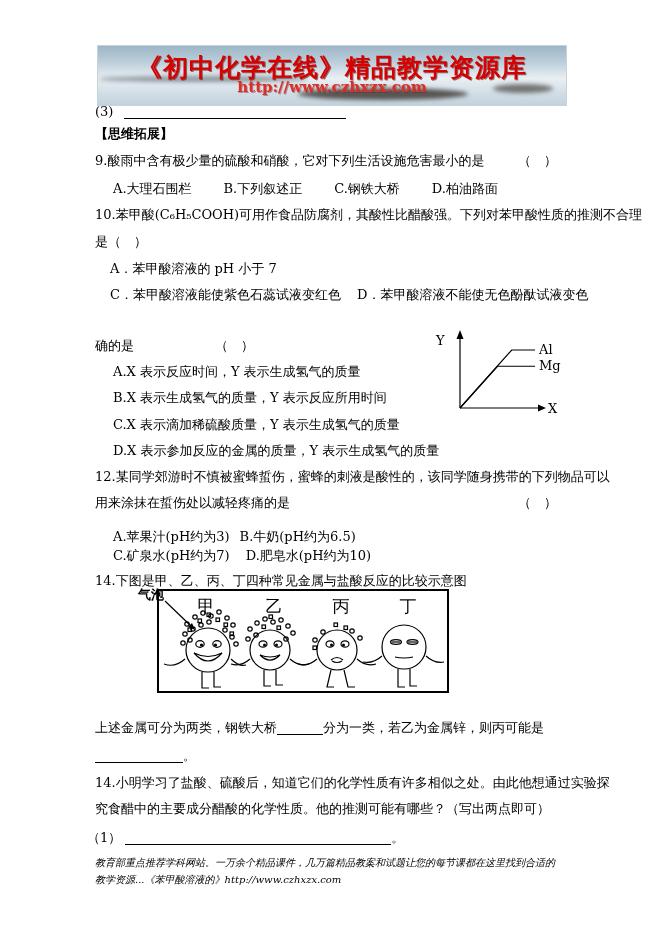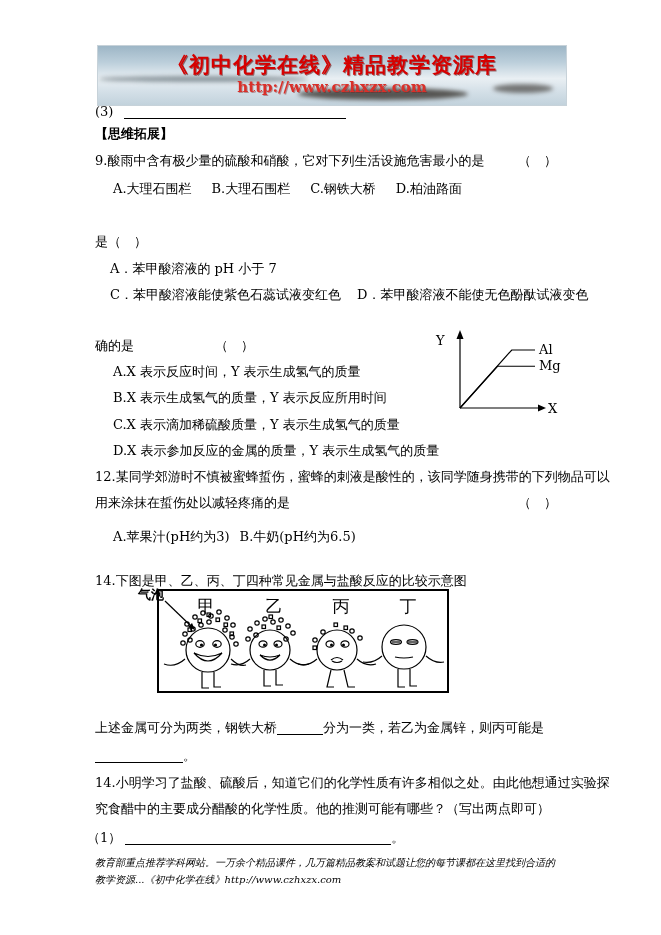--- a/index.html
+++ b/index.html
@@ -3,33 +3,33 @@
 <meta charset="utf-8">
 <style>
   html,body{margin:0;padding:0;background:#ffffff;}
   .page{position:relative;width:661px;height:935px;background:#fff;overflow:hidden;
         font-family:"DejaVu Serif","Liberation Serif",serif;color:#000;}
   .line{position:absolute;white-space:nowrap;font-size:13px;line-height:15px;}
   .bold{font-weight:bold;}
   .blank{display:inline-block;border-bottom:1px solid #000;height:1em;vertical-align:-3px;}
   .opt-gap{display:inline-block;width:10px;}
   .opt-gap2{display:inline-block;width:16px;}
-  .optrow{display:flex;column-gap:20px;}
+  .optrow{display:flex;column-gap:32px;}
   
   .banner{position:absolute;left:97px;top:45px;width:468px;height:59px;overflow:hidden;
           border:1px solid #c7d2d9;
           background:linear-gradient(to bottom,#9db6c6 0%,#bccfdb 28%,#e9eff3 55%,#d3dfe7 78%,#c2d2dc 100%);}
   .banner .shore{position:absolute;left:0;top:30px;width:45%;height:6px;
           background:rgba(62,78,88,.55);filter:blur(2px);border-radius:50%;}
   .banner .blob1{position:absolute;left:200px;top:42px;width:170px;height:12px;
           background:rgba(45,40,34,.75);filter:blur(2px);border-radius:50%;}
   .banner .blob2{position:absolute;left:395px;top:38px;width:60px;height:9px;
           background:rgba(50,45,40,.6);filter:blur(2px);border-radius:50%;}
   .banner .btitle{position:absolute;left:0;right:0;top:5px;text-align:center;
-          font-weight:bold;font-size:21px;letter-spacing:1px;color:#d60000;
+          font-weight:bold;font-size:25px;letter-spacing:1px;color:#d60000;
           text-shadow:1px 1px 0 rgba(90,10,10,.55);}
   .banner .burl{position:absolute;left:0;right:0;top:32px;text-align:center;
           font-weight:bold;font-size:15px;color:#d9302a;
           text-shadow:1px 1px 0 rgba(120,20,20,.4);}
   
   svg{position:absolute;overflow:visible;}
   svg text{font-family:"DejaVu Serif","Liberation Serif",serif;fill:#000;}
   .chart-axis-label{font-size:13px;}
   .chart-label{font-size:13px;}
   .metal-label{font-size:17px;}
@@ -56,25 +56,26 @@
     <span>(3)</span>
     <span class="blank" style="width:222px;margin-left:6px;"></span>
   </div>
 
   <div class="line bold" style="left:95px;top:126px;">【思维拓展】</div>
 
   <div class="line" style="left:95px;top:153px;">9.酸雨中含有极少量的硫酸和硝酸，它对下列生活设施危害最小的是</div>
   <div class="line" style="left:518px;top:153px;">（　）</div>
   <div class="line optrow" style="left:113px;top:181px;">
     <span>A.大理石围栏</span>
-    <span>B.大理石围栏</span>
+    <span>B.下列叙述正</span>
     <span>C.钢铁大桥</span>
     <span>D.柏油路面</span>
   </div>
 
+  <div class="line" style="left:95px;top:207px;">10.苯甲酸(C₆H₅COOH)可用作食品防腐剂，其酸性比醋酸强。下列对苯甲酸性质的推测不合理</div>
   <div class="line" style="left:95px;top:234px;">是（　）</div>
   <div class="line" style="left:110px;top:261px;">A．苯甲酸溶液的 pH 小于 7</div>
   <div class="line" style="left:110px;top:287px;">C．苯甲酸溶液能使紫色石蕊试液变红色</div>
   <div class="line" style="left:357px;top:287px;">D．苯甲酸溶液不能使无色酚酞试液变色</div>
 
   <div class="line" style="left:95px;top:338px;">确的是</div>
   <div class="line" style="left:215px;top:338px;">（　）</div>
 
   <svg id="reaction-chart" style="left:430px;top:328px;" width="132" height="94" viewBox="0 0 132 94">
     <text x="6" y="17" class="chart-axis-label">Y</text>
@@ -94,20 +95,23 @@
   <div class="line" style="left:113px;top:364px;">A.X 表示反应时间，Y 表示生成氢气的质量</div>
   <div class="line" style="left:113px;top:390px;">B.X 表示生成氢气的质量，Y 表示反应所用时间</div>
   <div class="line" style="left:113px;top:417px;">C.X 表示滴加稀硫酸质量，Y 表示生成氢气的质量</div>
   <div class="line" style="left:113px;top:443px;">D.X 表示参加反应的金属的质量，Y 表示生成氢气的质量</div>
 
   <div class="line" style="left:95px;top:469px;">12.某同学郊游时不慎被蜜蜂蜇伤，蜜蜂的刺液是酸性的，该同学随身携带的下列物品可以</div>
   <div class="line" style="left:95px;top:495px;">用来涂抹在蜇伤处以减轻疼痛的是</div>
   <div class="line" style="left:518px;top:495px;">（　）</div>
   <div class="line" style="left:113px;top:521px;margin-top:8px;">
     <span>A.苹果汁(pH约为3)</span><span class="opt-gap"></span><span>B.牛奶(pH约为6.5)</span>
+  </div>
+  <div class="line" style="left:113px;top:548px;">
+    <span>C.矿泉水(pH约为7)</span><span class="opt-gap2"></span><span>D.肥皂水(pH约为10)</span>
   </div>
 
   <div class="line" style="left:95px;top:573px;">14.下图是甲、乙、丙、丁四种常见金属与盐酸反应的比较示意图</div>
 
   <svg style="left:138px;top:583px;" width="312" height="112" viewBox="0 0 312 112">
     <text x="0" y="16" class="bubble-label">气泡</text>
     <line x1="27" y1="18" x2="54" y2="44" class="sk"></line>
     <polygon points="57,47 50,44 54,40" class="fb"></polygon>
 
     <rect x="20" y="7" width="290" height="102" class="sk2"></rect>
@@ -227,16 +231,16 @@
   </div>
 
   <div class="line" style="left:95px;top:775px;">14.小明学习了盐酸、硫酸后，知道它们的化学性质有许多相似之处。由此他想通过实验探</div>
   <div class="line" style="left:95px;top:801px;">究食醋中的主要成分醋酸的化学性质。他的推测可能有哪些？（写出两点即可）</div>
   <div class="line" style="left:87px;top:830px;">
     <span>（1）</span><span class="blank" style="width:266px;margin-left:4px;"></span><span>。</span>
   </div>
 
   <div class="line footer" style="left:95px;top:855px;">教育部重点推荐学科网站。一万余个精品课件，几万篇精品教案和试题让您的每节课都在这里找到合适的</div>
   <div class="line footer" style="left:95px;top:872px;">
-    <span>教学资源...《初中化学在线》</span><span>http://www.czhxzx.com</span>
+    <span>教学资源...《苯甲酸溶液的》</span><span>http://www.czhxzx.com</span>
   </div>
 
 </div>
 
 </body></html>

